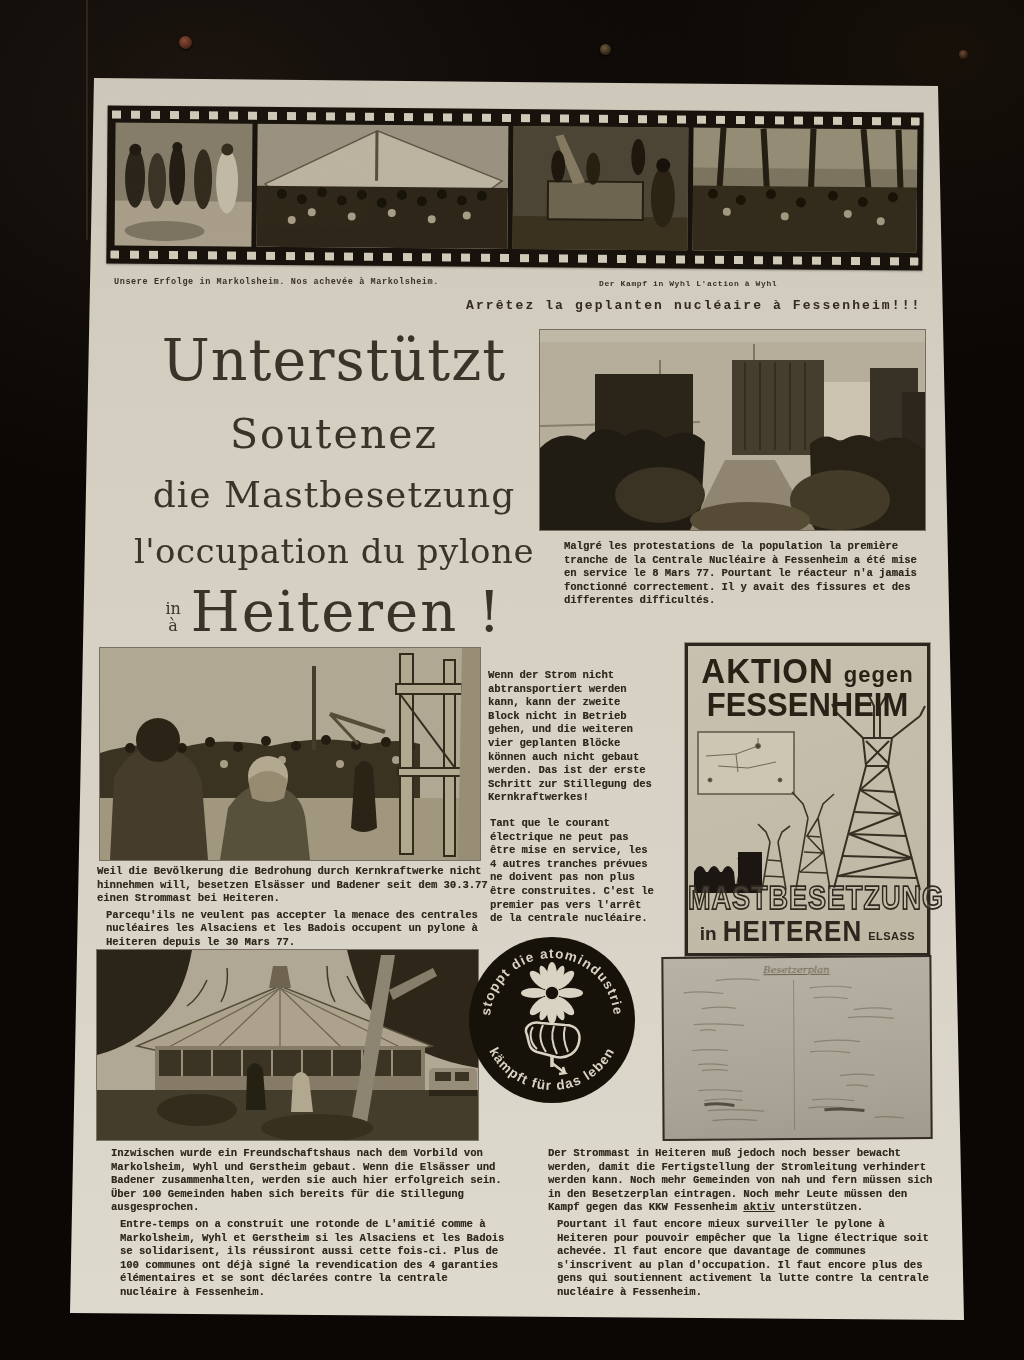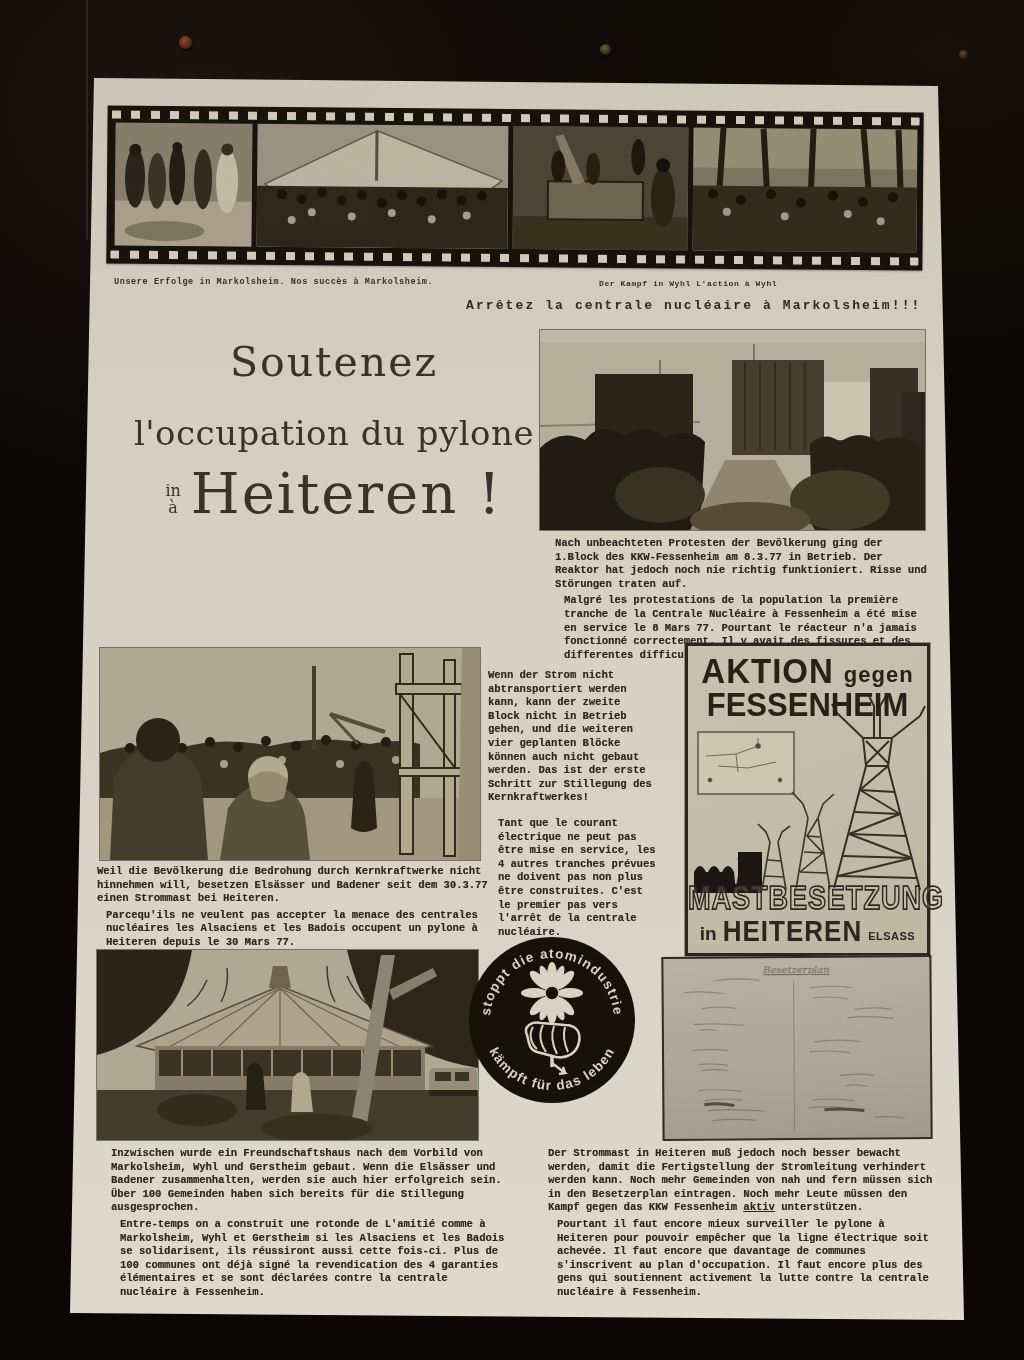--- a/index.html
+++ b/index.html
@@ -55,21 +55,21 @@
   .rotunda-photo{left:28px;top:874px;width:381px;height:190px;}
 
   
   .para{position:absolute;font-family:"Liberation Mono","DejaVu Sans Mono",monospace;
     font-size:10.5px;line-height:13.6px;color:#2f271c;font-weight:bold;
     text-shadow:.3px 0 0 rgba(47,39,28,.45);}
   .para .fr{display:block;margin-left:9px;margin-top:3px;}
   .p-reactor{left:486px;top:461px;width:372px;}
   .p-besetzung{left:28px;top:789px;width:392px;}
   .p-strom{left:419px;top:593px;width:168px;}
-  .p-strom .fr{margin-left:10px;margin-top:12px;}
+  .p-strom .fr{margin-left:2px;margin-top:12px;}
   .p-rotunde{left:42px;top:1071px;width:398px;}
   .p-wacht{left:479px;top:1071px;width:388px;}
   .u{text-decoration:underline;}
 
   
   .aktion{position:absolute;left:616px;top:567px;width:245px;height:313px;
     background:linear-gradient(160deg,#c8c1af,#beb7a4);
     border:3px solid #2c261e;box-shadow:0 0 0 1px rgba(44,38,30,.4);box-sizing:border-box;}
   .aktion .hdr{position:absolute;left:0;right:0;top:6px;text-align:center;color:#272116;
     font-family:"Liberation Sans",sans-serif;font-weight:bold;}
@@ -196,26 +196,28 @@
           <g fill="#a2987f">
             <circle cx="34" cy="84" r="4"></circle>
               <circle cx="92" cy="88" r="4"></circle>
               <circle cx="155" cy="85" r="4"></circle>
               <circle cx="188" cy="92" r="4"></circle>
           </g>
         </svg>
       </div>
     </div>
 
-    <div class="cap cap-left">Unsere Erfolge in Markolsheim. Nos succès à Markolsheim.</div>
+    <div class="cap cap-left">Unsere Erfolge in Markolsheim. Nos achevée à Markolsheim.</div>
     <div class="cap cap-right">Der Kampf in Wyhl  L'action à Wyhl</div>
-    <div class="slogan slogan-fr">Arrêtez la centrale nucléaire à Markolsheim!!!</div>
+    <div class="slogan slogan-fr">Arrêtez la geplanten nucléaire à Fessenheim!!!</div>
 
     <div class="title-block">
+      <div class="t1">Unterstützt</div>
       <div class="t2">Soutenez</div>
+      <div class="t3">die Mastbesetzung</div>
       <div class="t4">l'occupation du pylone</div>
       <div class="t5">
         <span class="prefix">
           <span>in</span>
           <span>à</span>
         </span>
         <span class="main">Heiteren !</span>
       </div>
     </div>
 
@@ -242,21 +244,20 @@
         <path d="M0,118 Q20,98 45,110 Q60,90 85,106 Q105,92 125,108 Q150,96 165,112 L160,200 L0,200 Z" fill="#211c13"></path>
         <path d="M385,120 Q362,100 338,112 Q320,98 300,112 Q285,100 270,114 L272,200 L385,200 Z" fill="#262015"></path>
         <polygon points="185,130 235,130 275,200 150,200" fill="#8f8571"></polygon>
         <ellipse cx="120" cy="165" rx="45" ry="28" fill="#3a3223"></ellipse>
         <ellipse cx="300" cy="170" rx="50" ry="30" fill="#433a28"></ellipse>
         <ellipse cx="210" cy="190" rx="60" ry="18" fill="#564c36"></ellipse>
       </svg>
     </div>
 
     <div class="para p-reactor">
-      <div>Nach unbeachteten Protesten der Bevölkerung ging der 1.Block des KKW-Fessenheim am 8.3.77 in Betrieb. Der Reaktor hat jedoch noch nie richtig funktioniert. Risse und Störungen traten auf.</div>
       <span class="fr">Malgré les protestations de la population la première tranche de la Centrale Nucléaire à Fessenheim a été mise en service le 8 Mars 77. Pourtant le réacteur n'a jamais fonctionné correctement. Il y avait des fissures et des differentes difficultés.</span>
     </div>
 
     <div class="photo crowd-photo">
       <svg viewBox="0 0 380 212" preserveAspectRatio="none">
         <rect width="380" height="212" fill="#b1a894"></rect>
         <rect y="150" width="380" height="62" fill="#a1977f"></rect>
         <path d="M0,105 Q40,92 80,100 Q120,88 170,98 Q220,86 270,96 Q300,90 320,96 L320,150 L0,150 Z" fill="#3b3322"></path>
         <g fill="#231d11">
           <circle cx="30" cy="100" r="5"></circle>

